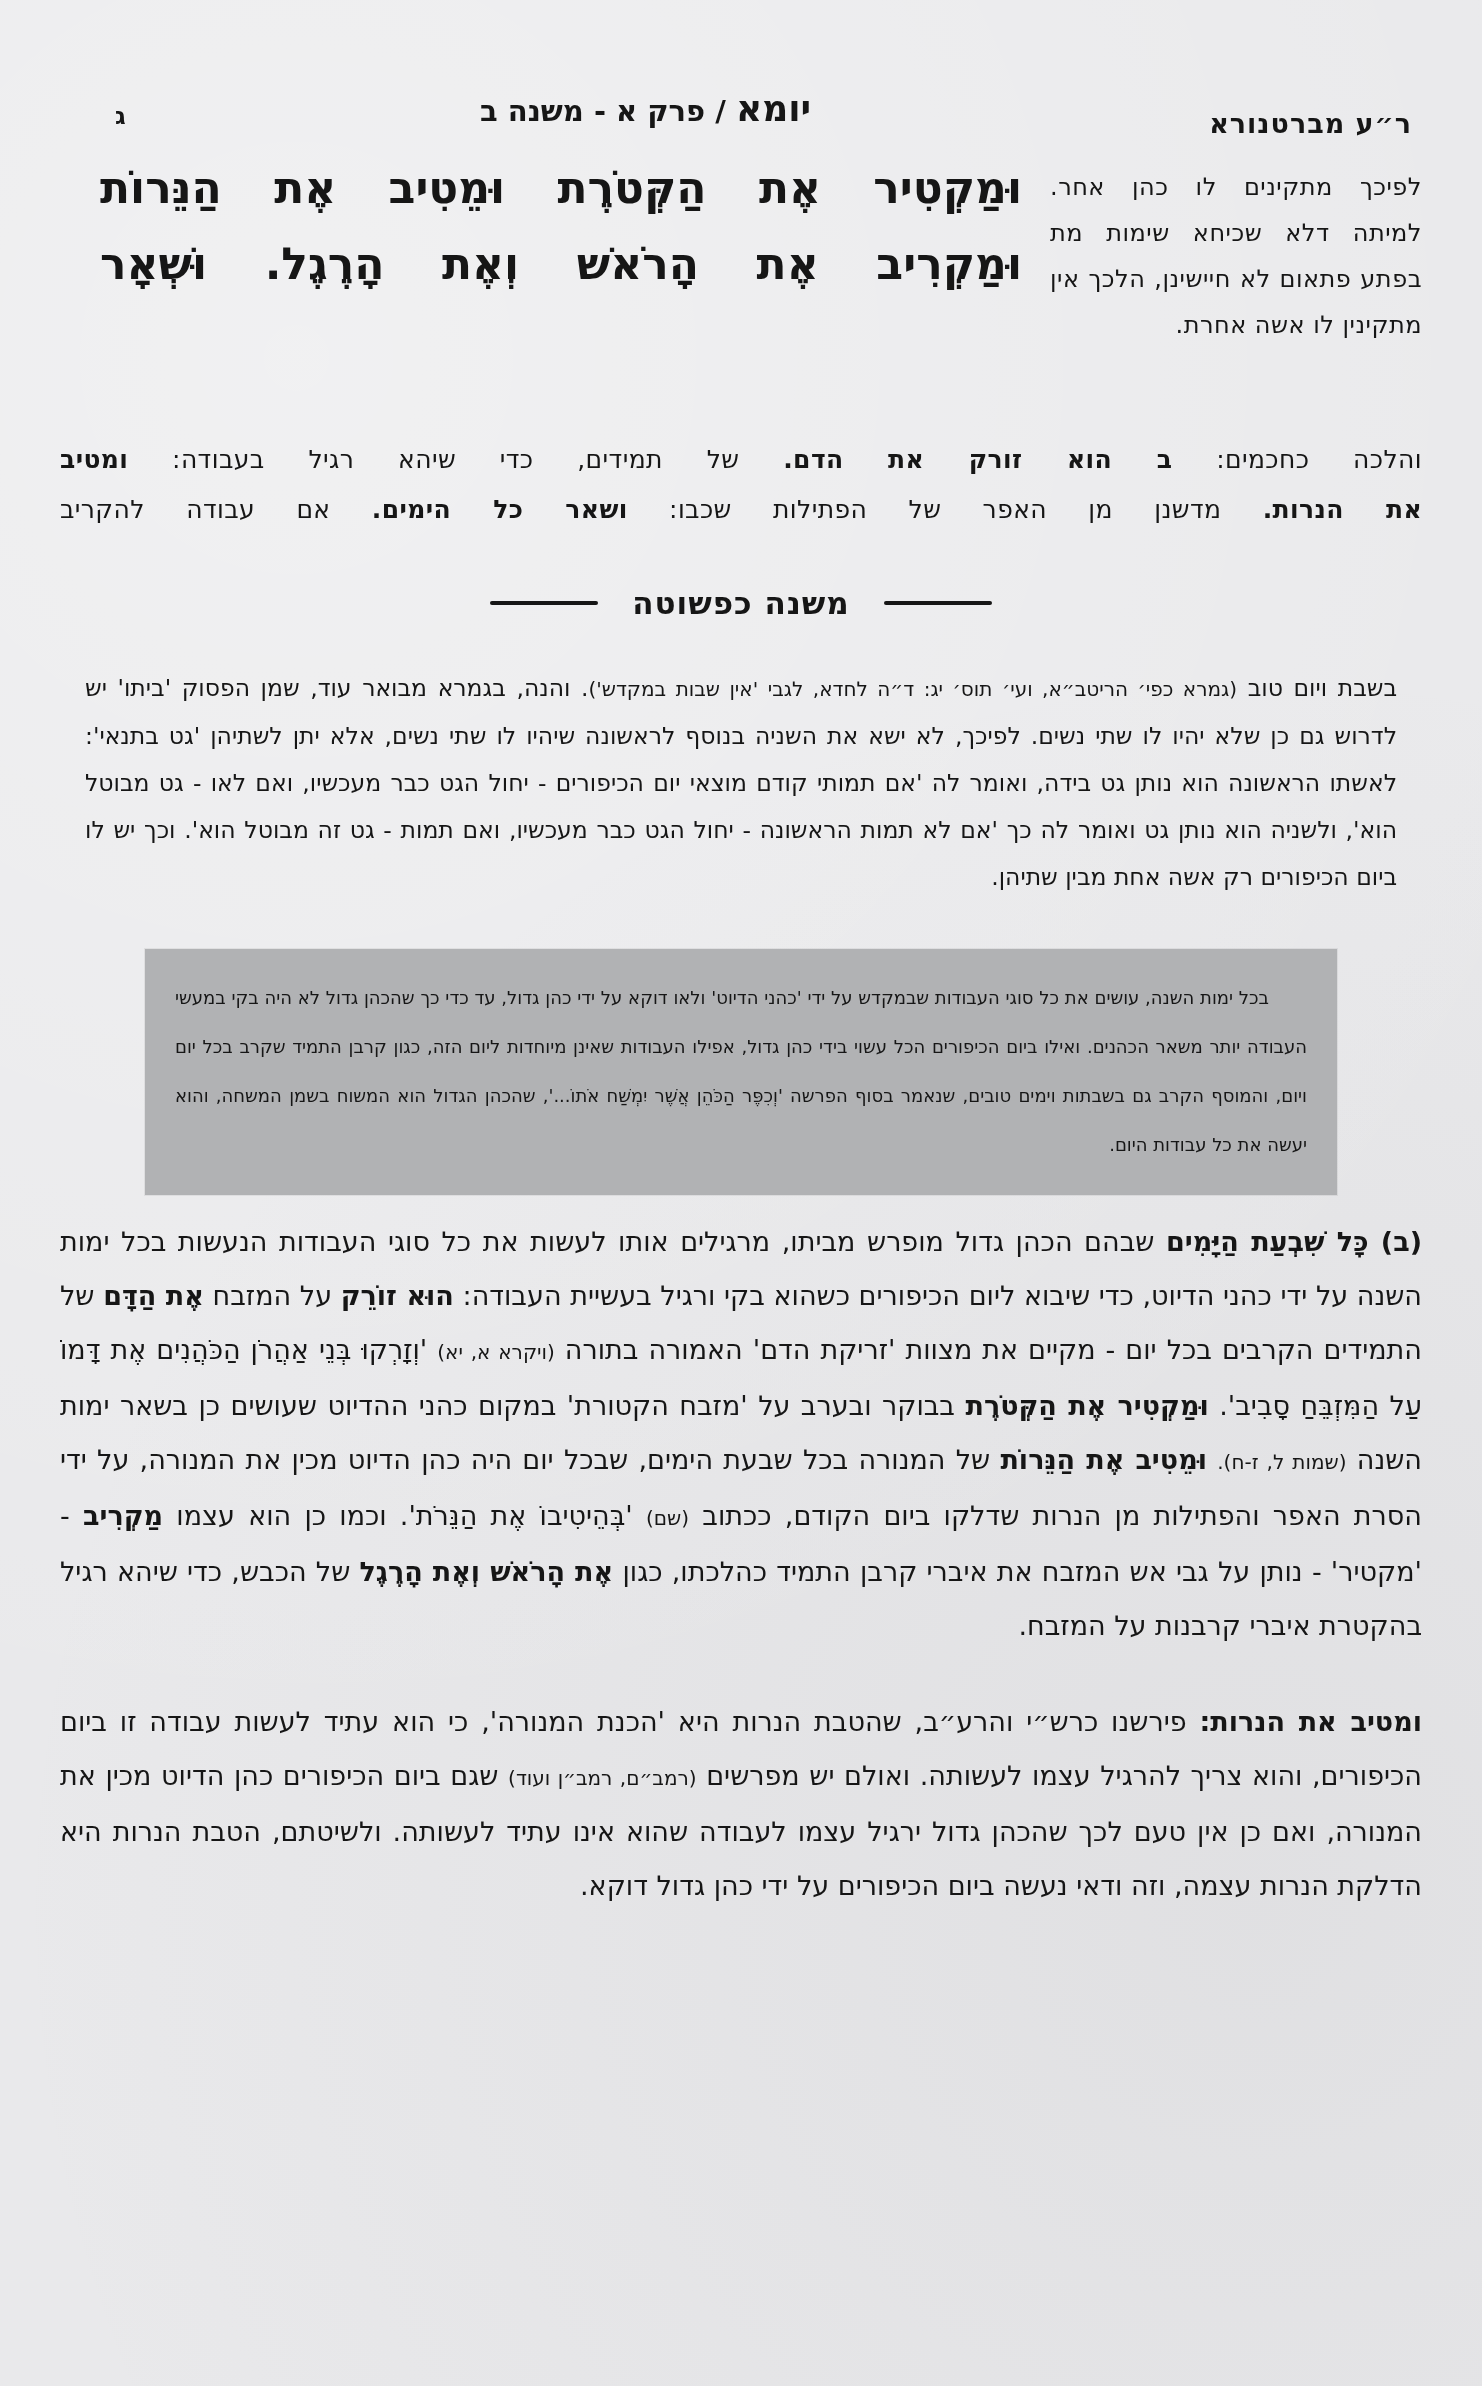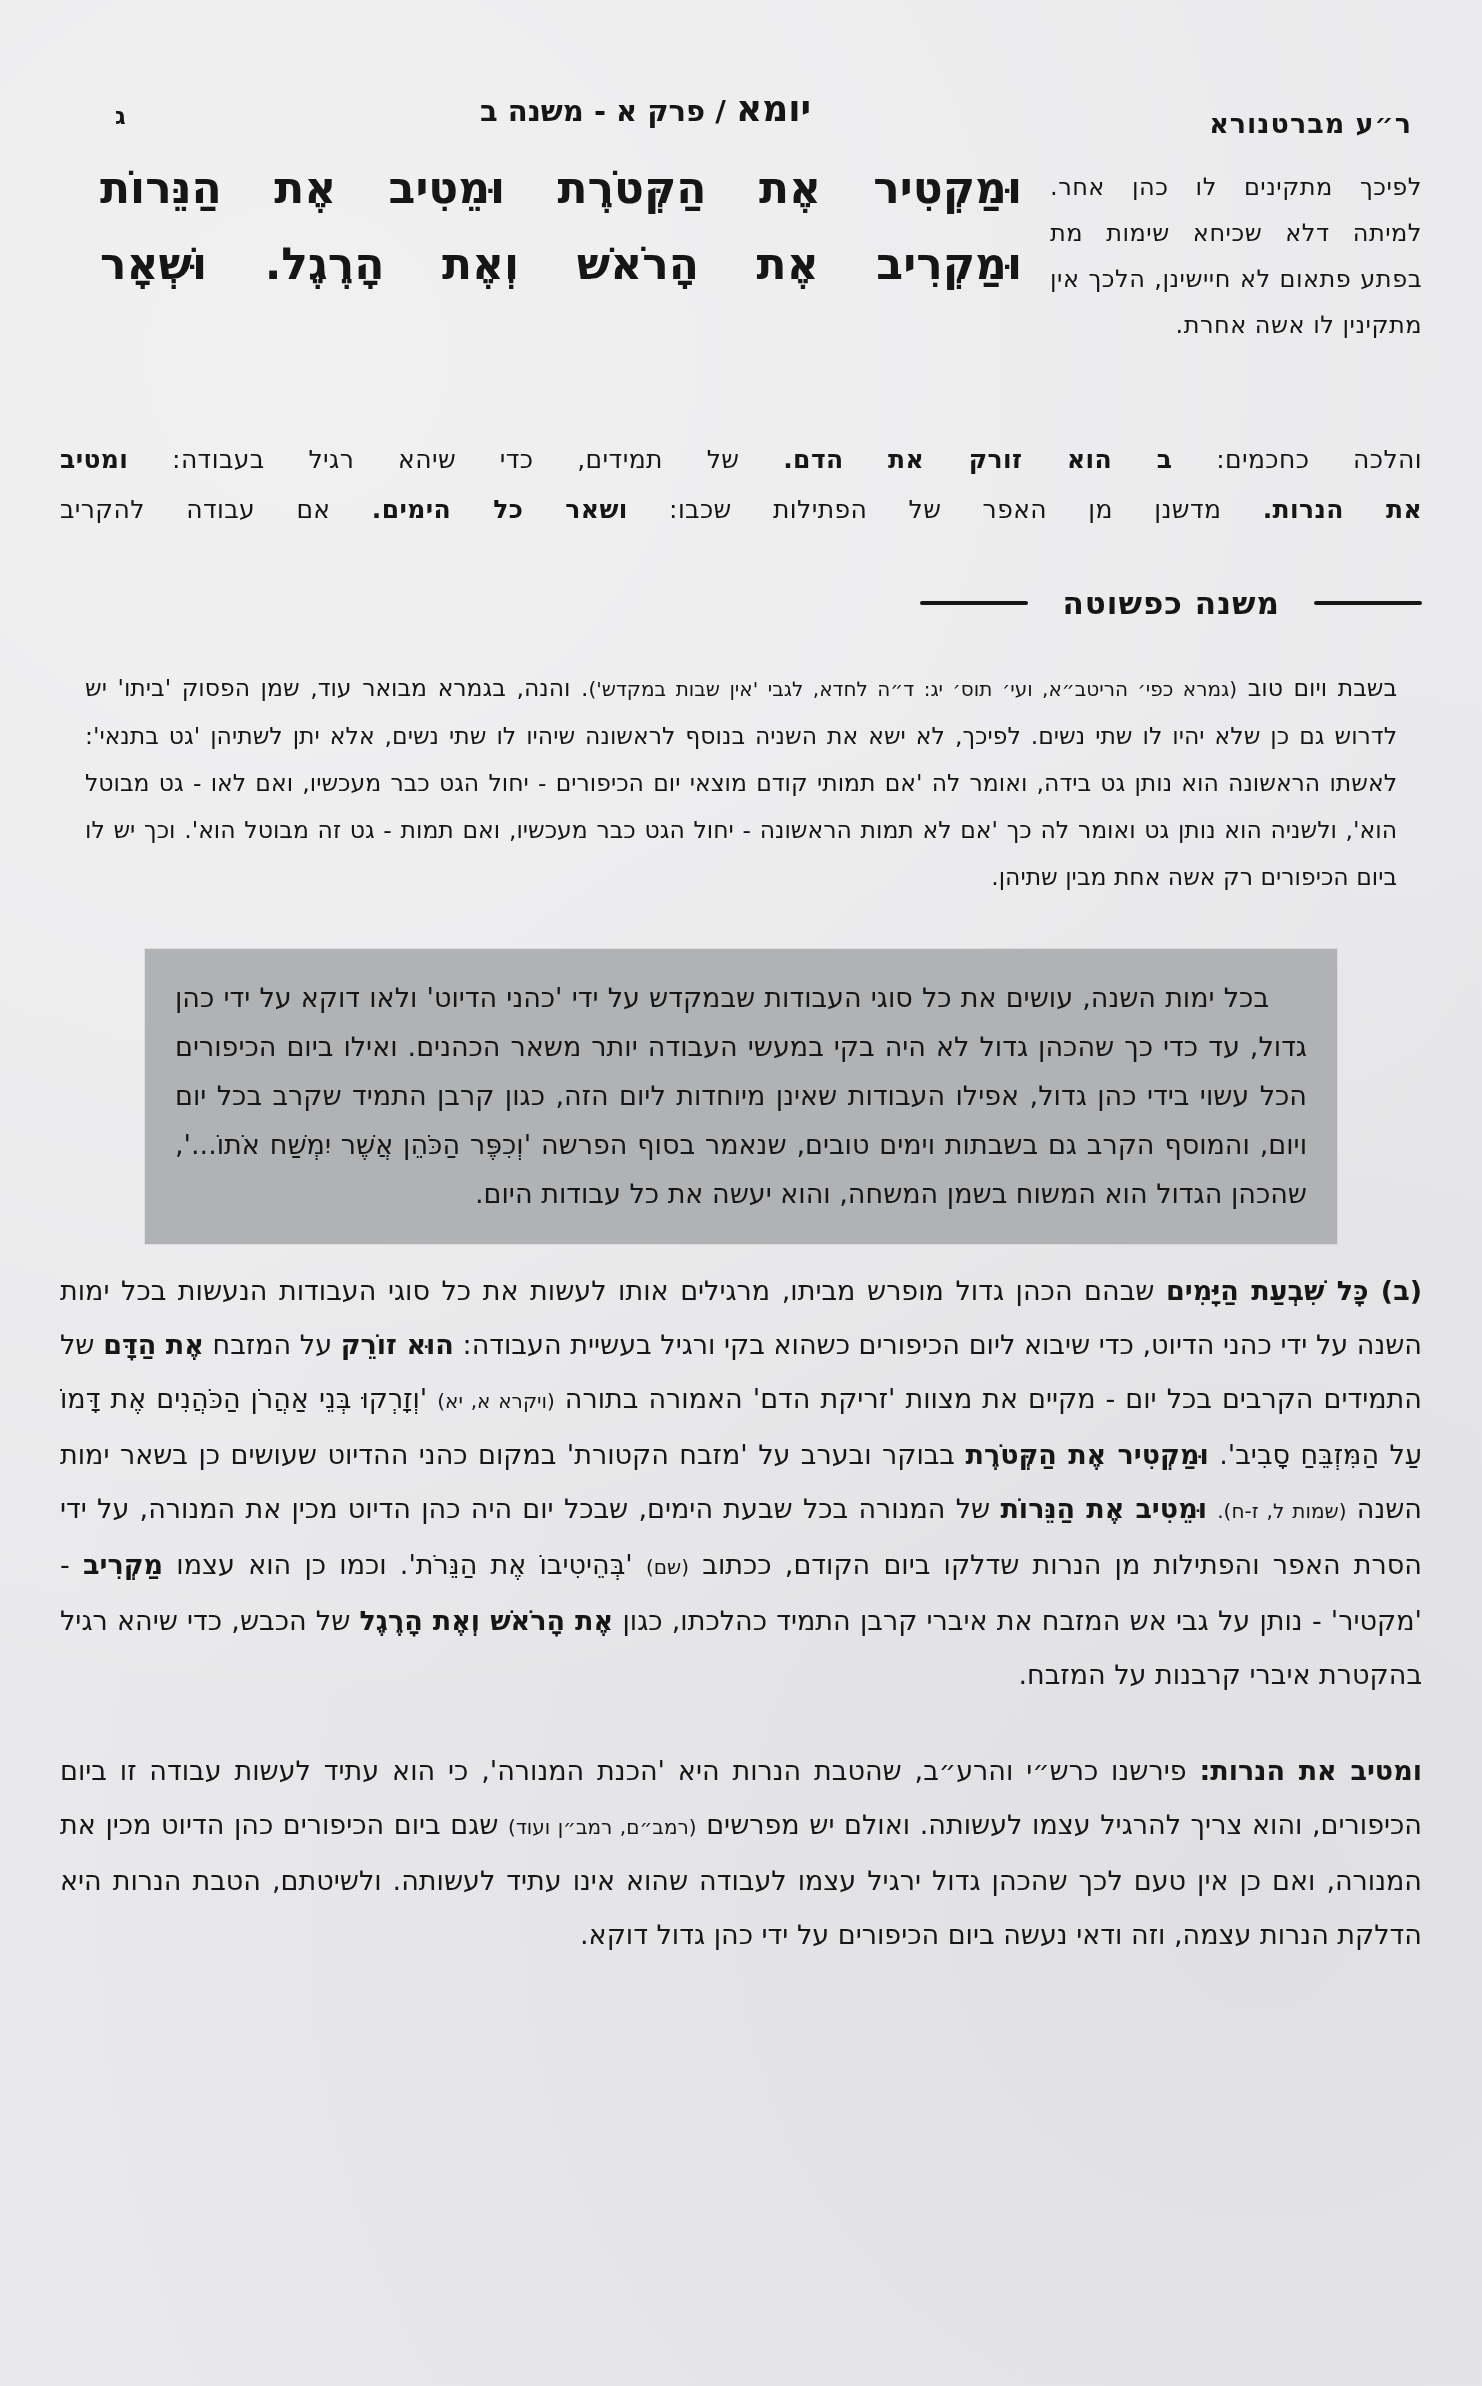--- a/index.html
+++ b/index.html
@@ -40,37 +40,37 @@
     text-align:justify;text-align-last:justify;
   }
   
   .halacha{margin-top:30px;}
   .halacha .h-line{
     font-size:25px;line-height:50px;letter-spacing:.4px;
     text-align:justify;text-align-last:justify;
   }
   .halacha .b{font-weight:bold;}
   
-  .divider{margin-top:46px;display:flex;align-items:center;gap:34px;height:44px;}
+  .divider{margin-top:46px;display:flex;align-items:center;justify-content:center;gap:34px;height:44px;}
   .divider .rule{width:108px;height:4px;background:var(--ink);border-radius:2px;}
   .divider .d-label{font-size:31px;font-weight:bold;letter-spacing:1px;}
   
   .intro{
     margin:40px 25px 0;
     font-size:23.5px;line-height:47px;text-align:justify;
   }
   
   .graybox{
     margin:48px 85px 0;
     background:var(--boxbg);
     padding:24px 30px 26px;
     box-shadow:0 0 0 1px rgba(0,0,0,.06);
   }
   .graybox p{
-    font-size:27px;line-height:49px;text-align:justify;text-indent:38px;
+    font-size:18px;line-height:49px;text-align:justify;text-indent:38px;
   }
   
   .body-para{
     margin-top:20px;
     font-size:27px;line-height:54px;text-align:justify;
   }
   .body-para + .body-para{margin-top:42px;}
   .b{font-weight:bold;}
   .sm{font-size:20px;}
 </style>

